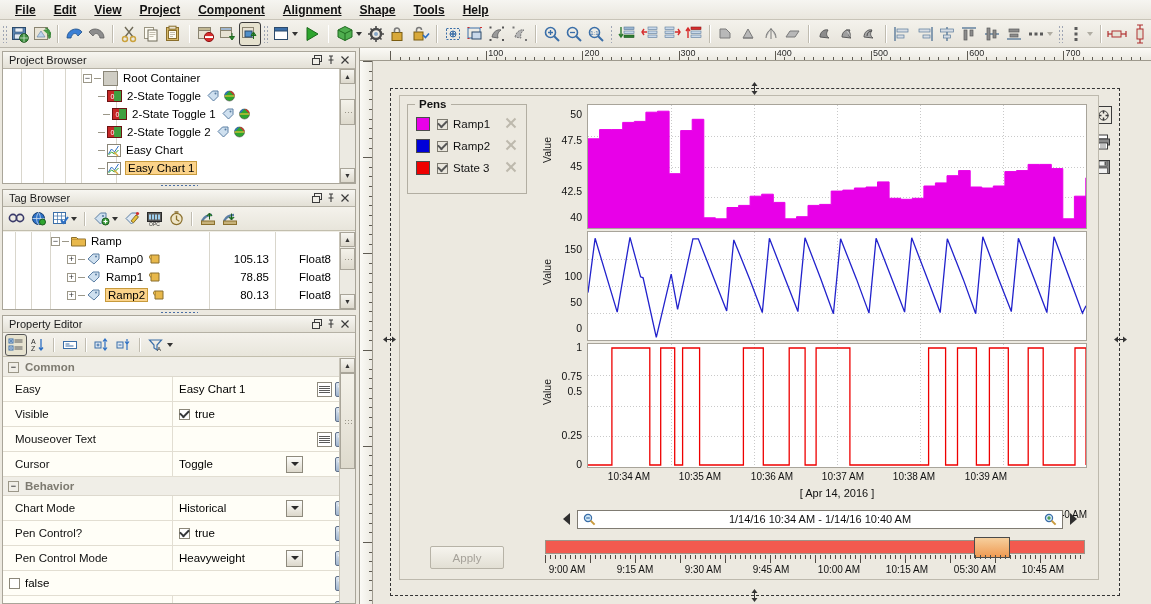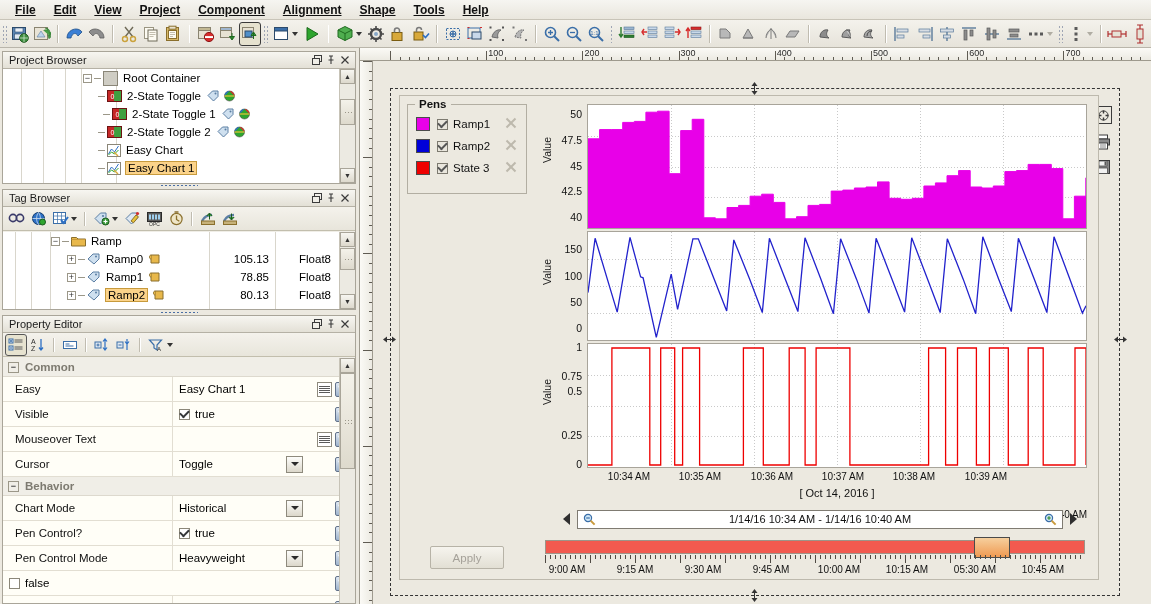--- a/index.html
+++ b/index.html
@@ -1336,21 +1336,21 @@
 
     <div id="xticks">
         <div class="xtick" style="left:199px;top:375px;width:60px;text-align:center;">10:34 AM</div>
         <div class="xtick" style="left:270px;top:375px;width:60px;text-align:center;">10:35 AM</div>
         <div class="xtick" style="left:342px;top:375px;width:60px;text-align:center;">10:36 AM</div>
         <div class="xtick" style="left:413px;top:375px;width:60px;text-align:center;">10:37 AM</div>
         <div class="xtick" style="left:484px;top:375px;width:60px;text-align:center;">10:38 AM</div>
         <div class="xtick" style="left:556px;top:375px;width:60px;text-align:center;">10:39 AM</div>
         <div class="xtick" style="left:627px;top:375px;width:60px;text-align:right;margin-top:38px;">10:40 AM</div>
       </div>
-    <div class="datefoot" style="left:187px;top:391px;width:500px;text-align:center;">[ Oct 14, 2016 ]</div>
+    <div class="datefoot" style="left:187px;top:391px;width:500px;text-align:center;">[ Apr 14, 2016 ]</div>
 
     <div class="rangebar" style="left:160px;top:412px;width:520px;height:22px;">
       <span class="arrowbtn">
         <svg width="9" height="12" viewBox="0 0 9 12">
             <path d="M8 0L1 6l7 6z" fill="#2f2f2f"></path>
           </svg>
       </span>
       <span class="rangefield" style="margin:0 4px;">
         <span class="mag" style="left:5px;">
           <svg width="13" height="13" viewBox="0 0 13 13">

